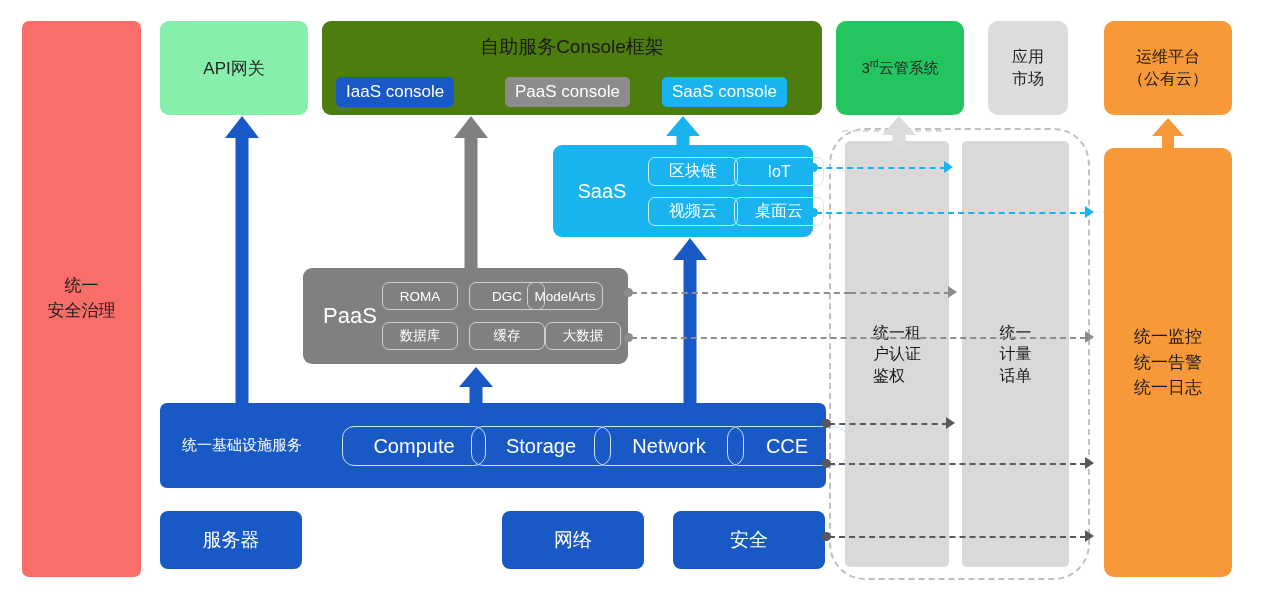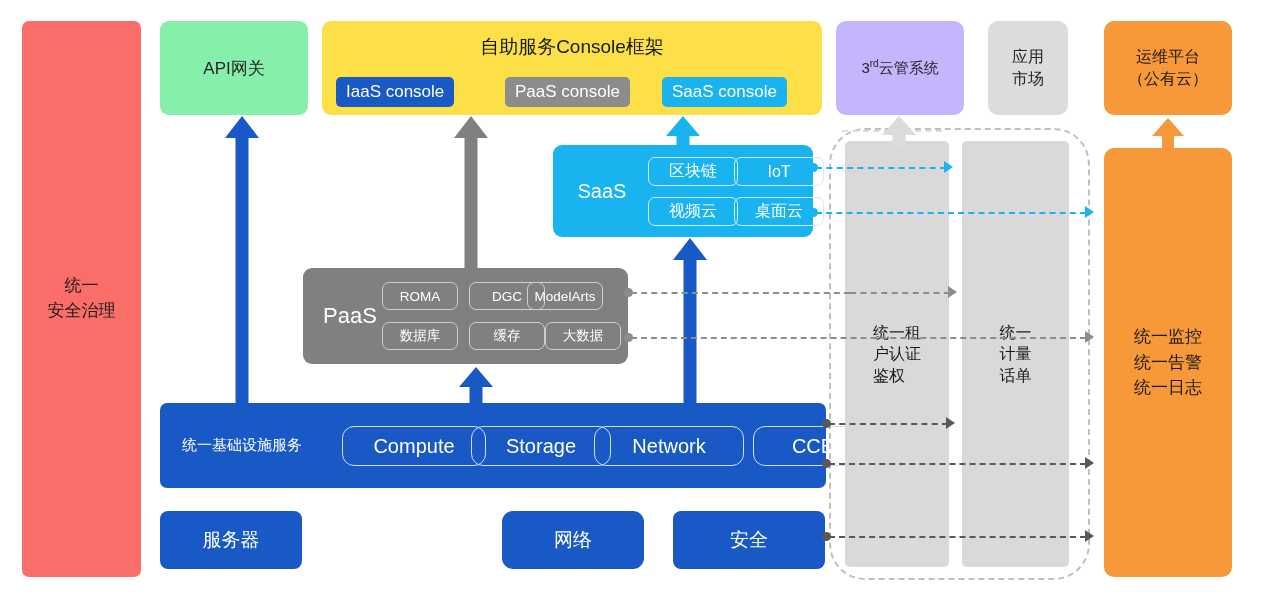--- a/index.html
+++ b/index.html
@@ -26,41 +26,41 @@
   
   #api-gw{
     left:160px;top:21px;width:148px;height:94px;
     background:#86efac;border-radius:9px;
     color:#262626;font-size:17px;
   }
 
   
   #console-frame{
     left:322px;top:21px;width:500px;height:94px;
-    background:#fde047;border-radius:9px;
+    background:#4d7c0f;border-radius:9px;
     display:block;
   }
   #console-title{
     position:absolute;left:0;right:0;top:13px;
     text-align:center;color:#1a1a1a;font-size:19px;
   }
   .console-pill{
     position:absolute;top:56px;height:30px;
     display:flex;align-items:center;justify-content:center;
     border-radius:5px;color:#ffffff;font-size:17px;
     padding:0 10px;white-space:nowrap;
   }
   #pill-iaas{left:14px;background:#1959C6;}
   #pill-paas{left:183px;background:#8C8C8C;}
   #pill-saas{left:340px;background:#19B4F0;}
 
   
   #third-cloud{
     left:836px;top:21px;width:128px;height:94px;
-    background:#c4b5fd;border-radius:10px;
+    background:#22c55e;border-radius:10px;
     color:#262626;font-size:15px;
   }
   #third-cloud sup{font-size:10px;vertical-align:super;}
   #app-market{
     left:988px;top:21px;width:80px;height:94px;
     background:#DCDCDC;border-radius:10px;
     color:#262626;font-size:16px;line-height:1.35;
   }
   #ops-top{
     left:1104px;top:21px;width:128px;height:94px;
@@ -126,31 +126,31 @@
   }
   .infra-pill{
     position:absolute;top:23px;height:38px;
     display:flex;align-items:center;justify-content:center;
     border:1.6px solid #cfe0fa;border-radius:12px;
     color:#ffffff;font-size:20px;padding:0 14px;white-space:nowrap;
   }
   #ip-0{left:182px;width:114px;}
   #ip-1{left:311px;width:110px;}
   #ip-2{left:434px;width:120px;}
-  #ip-3{left:593px;width:90px;}
+  #ip-3{left:567px;width:90px;}
 
   
   .res-box{
     top:511px;height:58px;
     background:#1959C6;border-radius:8px;
     color:#ffffff;font-size:19px;
   }
   #rb-0{left:160px;width:142px;}
   #rb-1{left:331px;width:142px;}
-  #rb-2{left:502px;width:142px;border-radius:11px;}
+  #rb-2{left:502px;width:142px;}
   #rb-3{left:673px;width:152px;}
 
   
   #dashed-wrap{
     position:absolute;left:829px;top:128px;width:261px;height:452px;
     border:2px dashed #BFBFBF;border-radius:36px;box-sizing:border-box;
   }
   .gray-col{
     position:absolute;background:#D9D9D9;border-radius:5px;
     display:flex;align-items:center;justify-content:center;

